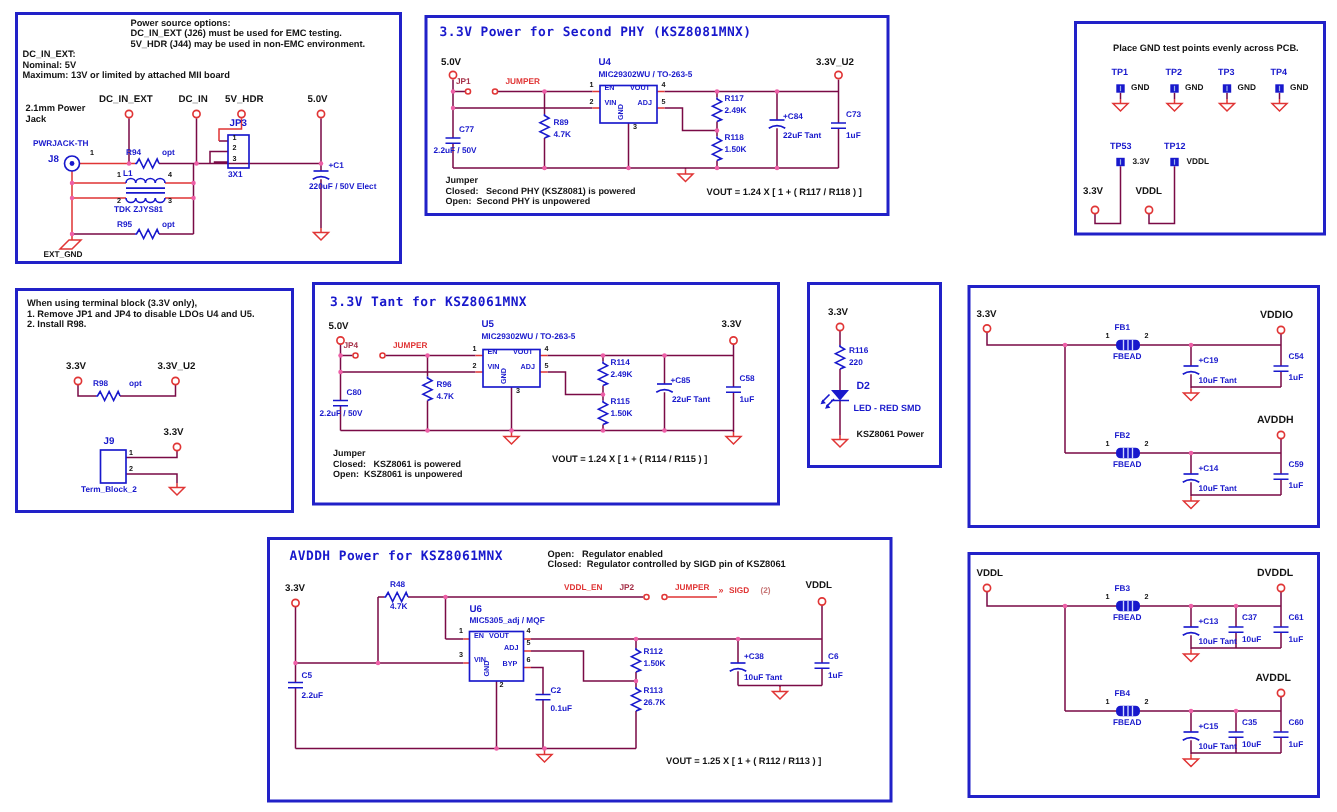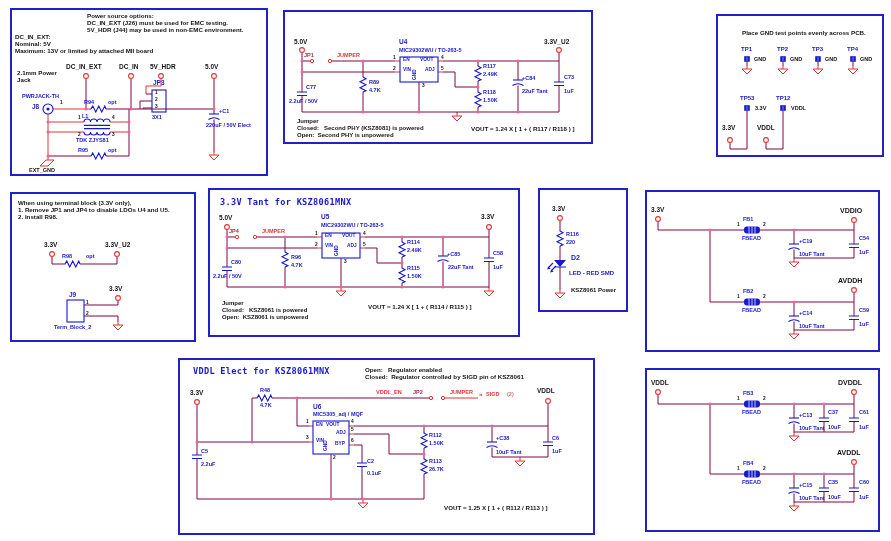--- a/index.html
+++ b/index.html
@@ -148,20 +148,21 @@
         <use href="#g-dot" x="17" y="60"></use>
         <use href="#g-dot" x="78" y="49"></use>
     <use href="#g-dot" x="193" y="49"></use>
         <use href="#g-dot" x="233" y="49"></use>
         <use href="#g-dot" x="193" y="75"></use>
     <use href="#g-dot" x="78" y="100"></use>
         <use href="#g-dot" x="134" y="100"></use>
         <use href="#g-dot" x="193" y="100"></use>
         <use href="#g-dot" x="233" y="100"></use>
   </svg>
+  <span class="ttl" style="left:8px;top:5px">3.3V Power for Second PHY (KSZ8081MNX)</span>
   <span class="t blk s65" style="left:9px;top:27px">5.0V</span>
   <span class="t blk s65" style="left:259px;top:27px">3.3V_U2</span>
   <span class="t blu s65" style="left:114px;top:27px">U4</span>
   <span class="t blu s55" style="left:114px;top:36px">MIC29302WU / TO-263-5</span>
   <span class="t mar s55" style="left:19px;top:41px">JP1</span>
   <span class="t red s55" style="left:52px;top:41px">JUMPER</span>
   <span class="t blu s45" style="left:118px;top:46px">EN</span>
   <span class="t blu s45" style="left:135px;top:46px">VOUT</span>
   <span class="t blu s45" style="left:118px;top:56px">VIN</span>
   <span class="t blu s45" style="left:140px;top:56px">ADJ</span>
@@ -393,21 +394,21 @@
     <use href="#g-jpin" x="263" y="38"></use>
     <use href="#g-dot" x="17" y="82"></use>
         <use href="#g-dot" x="72" y="82"></use>
         <use href="#g-dot" x="117" y="38"></use>
     <use href="#g-dot" x="244" y="66"></use>
         <use href="#g-dot" x="312" y="66"></use>
         <use href="#g-dot" x="244" y="94"></use>
     <use href="#g-dot" x="151" y="139"></use>
         <use href="#g-dot" x="183" y="139"></use>
   </svg>
-  <span class="ttl" style="left:13px;top:6px">VDDL Elect for KSZ8061MNX</span>
+  <span class="ttl" style="left:13px;top:6px">AVDDH Power for KSZ8061MNX</span>
   <span class="t blk s62" style="left:185px;top:7px">Open:   Regulator enabled</span>
   <span class="t blk s62" style="left:185px;top:14px">Closed:  Regulator controlled by SIGD pin of KSZ8061</span>
   <span class="t blk s65" style="left:10px;top:30px">3.3V</span>
   <span class="t blu s55" style="left:80px;top:28px">R48</span>
   <span class="t blu s55" style="left:80px;top:43px">4.7K</span>
   <span class="t blu s65" style="left:133px;top:44px">U6</span>
   <span class="t blu s55" style="left:133px;top:52px">MIC5305_adj / MQF</span>
   <span class="t red s55" style="left:196px;top:30px">VDDL_EN</span>
   <span class="t mar s55" style="left:233px;top:30px">JP2</span>
   <span class="t red s55" style="left:270px;top:30px">JUMPER</span>

